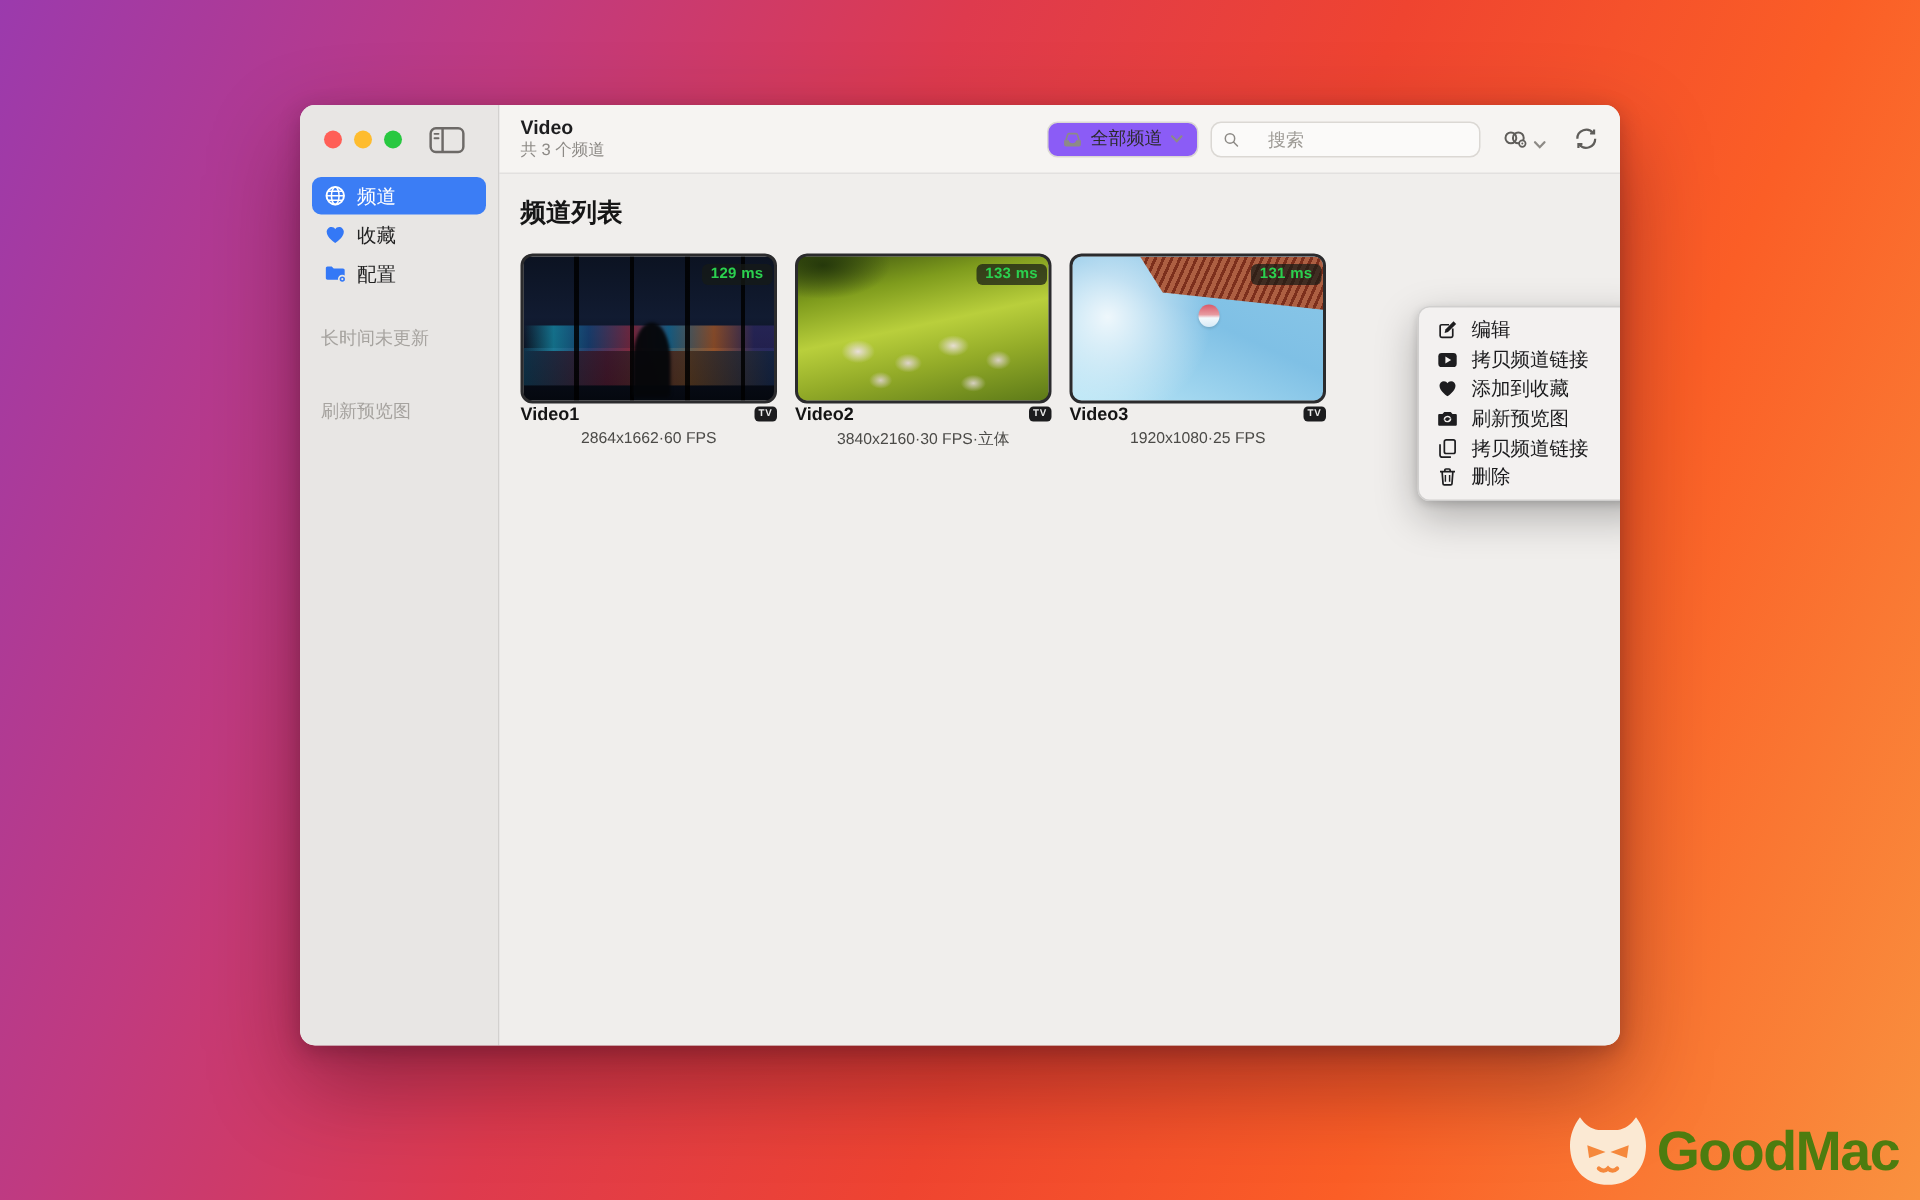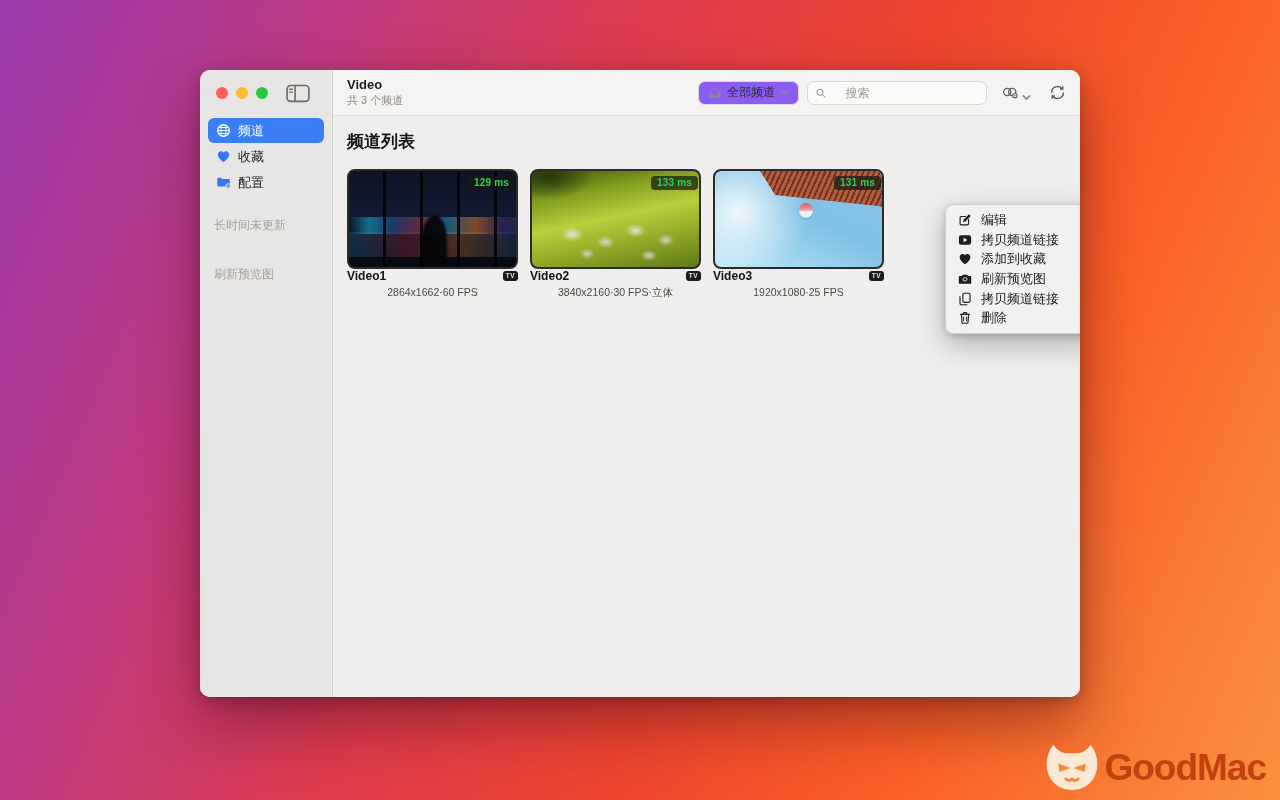--- a/index.html
+++ b/index.html
@@ -154,21 +154,21 @@
   }
   .ctx-item .ic { width:14px; height:14px; color:#1d1d1f; flex:none; display:flex; }
   .ctx-item .lbl { flex:1; white-space:nowrap; }
 
   
   .watermark {
     position:absolute; right:14px; bottom:8px; display:flex; align-items:center; gap:6px;
     color:#fbe9d3;
   }
   .watermark .cat { width:52px; height:48px; }
-  .wm-text { font-size:37px; font-weight:700; letter-spacing:-1px; color:#c2410c;text-align:right; }
+  .wm-text { font-size:37px; font-weight:700; letter-spacing:-1px; color:#4d7c0f;text-align:right; }
 </style>
 </head>
 <body>
 
 <div class="window">
 
   <div class="sidebar">
     <div class="traffic">
       <span class="tl-red"></span>
       <span class="tl-yellow"></span>

